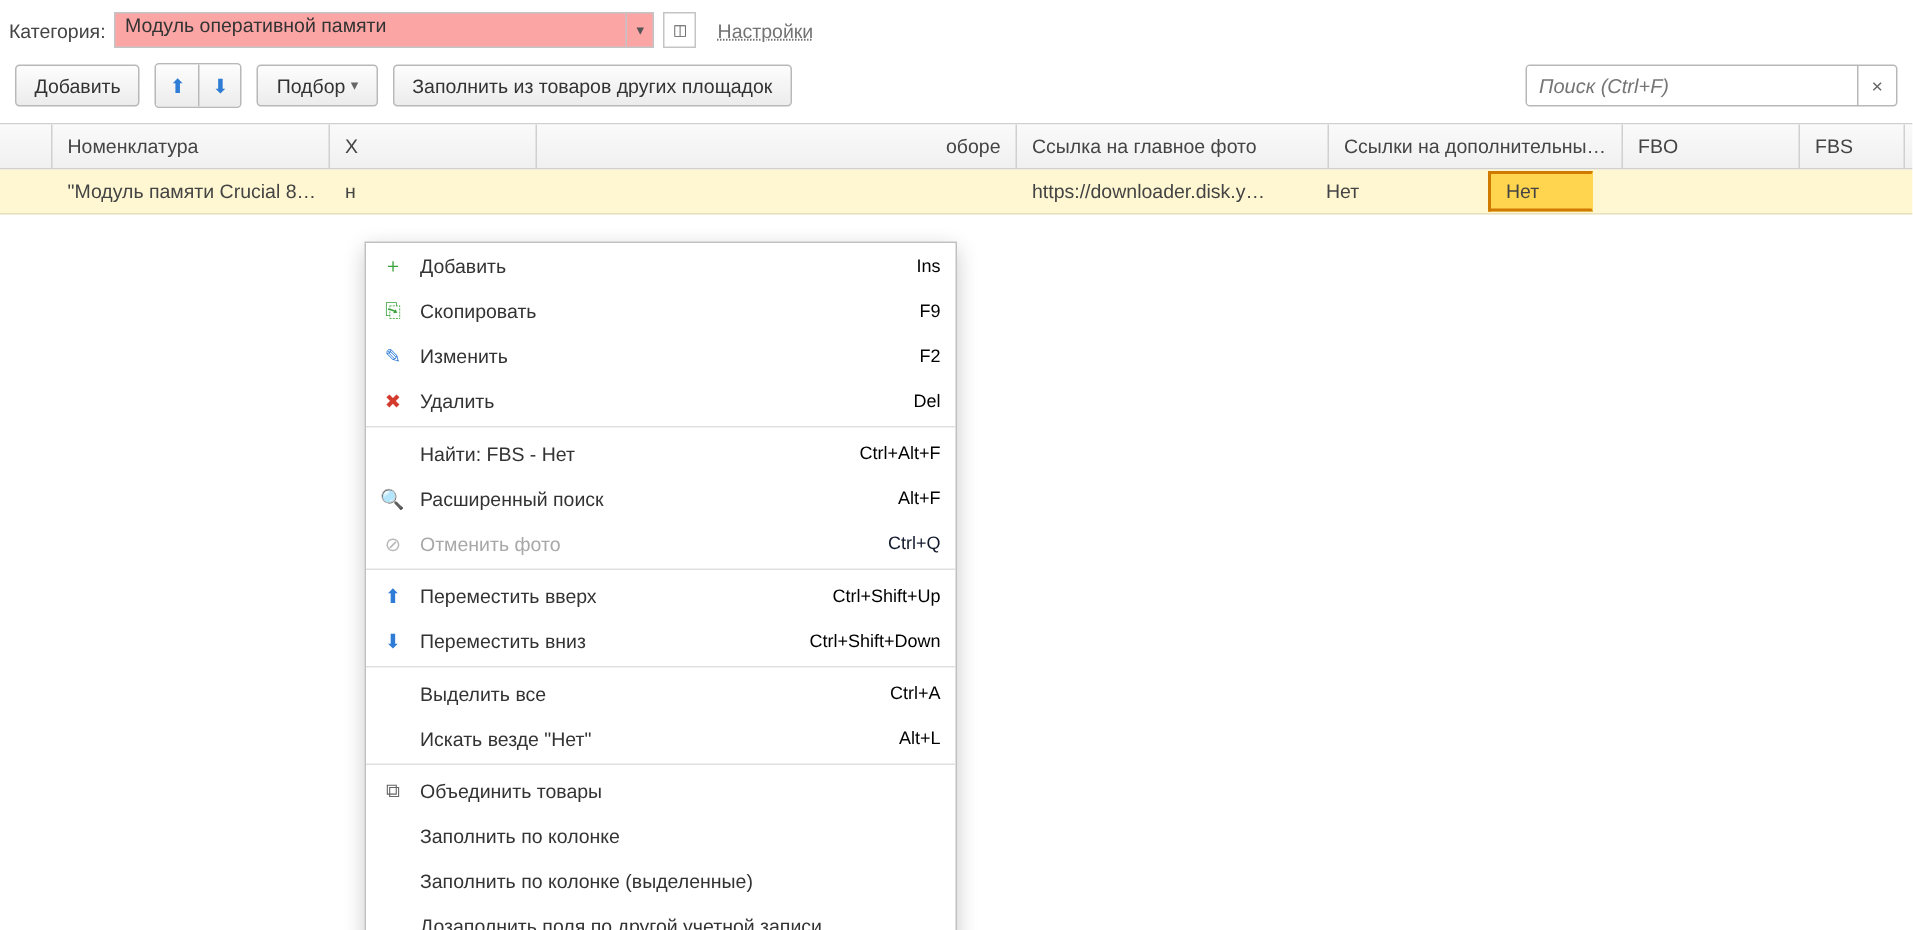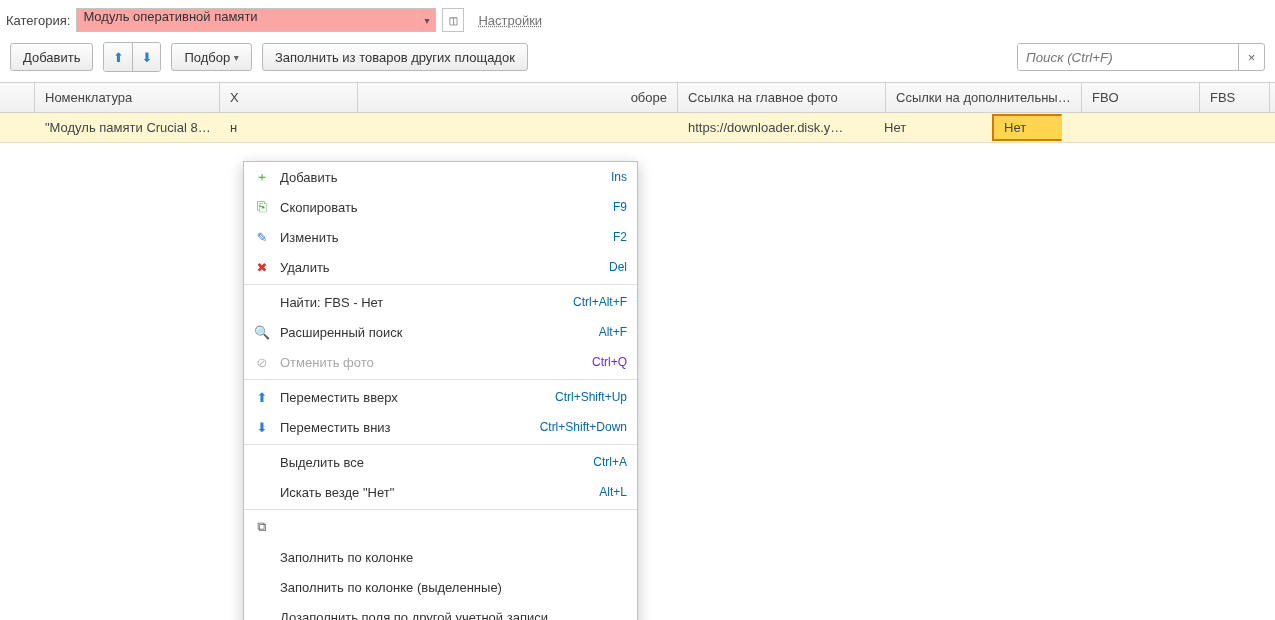--- a/index.html
+++ b/index.html
@@ -168,22 +168,22 @@
   }
   .menu-row.disabled { color: #a8a8a8; cursor: default; }
   .menu-row .mi-icon {
     position: absolute;
     left: 9px; top: 50%; transform: translateY(-50%);
     width: 18px; height: 18px;
     display: flex; align-items: center; justify-content: center;
     font-size: 13px;
   }
   .menu-row .mi-label { flex: 1; }
-  .menu-row .mi-shortcut { color: #0369a1; font-size: 12px; }
-  .menu-row.disabled .mi-shortcut { color: #6d28d9; }
+  .menu-row .mi-shortcut { color: #000000; font-size: 12px; }
+  .menu-row.disabled .mi-shortcut { color: #0f172a; }
   .menu-sep { height: 1px; background: #e0e0e0; margin: 2px 0; }
 
   
   .ic-add { color: #3aa23a; }
   .ic-copy { color: #3aa23a; }
   .ic-edit { color: #2e7cd6; }
   .ic-del  { color: #d23b2e; }
   .ic-search { color: #777; }
   .ic-cancel { color: #b8b8b8; }
   .ic-up  { color: #2e7cd6; }
@@ -307,20 +307,21 @@
         <span class="mi-shortcut">Ctrl+A</span>
       </div>
       <div class="menu-row">
         <span class="mi-icon"></span>
         <span class="mi-label">Искать везде "Нет"</span>
         <span class="mi-shortcut">Alt+L</span>
       </div>
       <div class="menu-sep"></div>
       <div class="menu-row">
         <span class="mi-icon ic-merge">⧉</span>
+        <span class="mi-label">Объединить товары</span>
         <span class="mi-shortcut"></span>
       </div>
       <div class="menu-row">
         <span class="mi-icon"></span>
         <span class="mi-label">Заполнить по колонке</span>
         <span class="mi-shortcut"></span>
       </div>
       <div class="menu-row">
         <span class="mi-icon"></span>
         <span class="mi-label">Заполнить по колонке (выделенные)</span>

